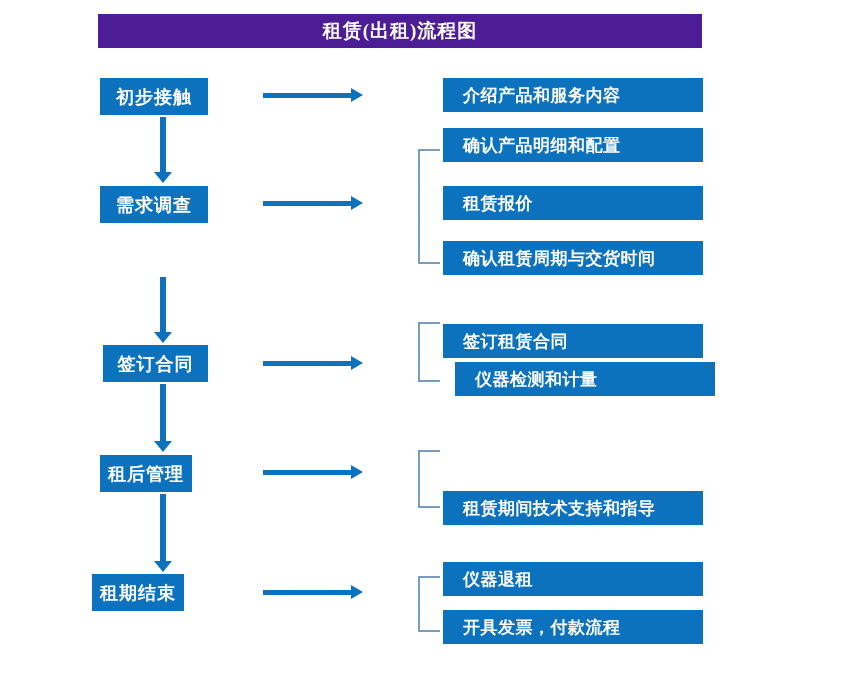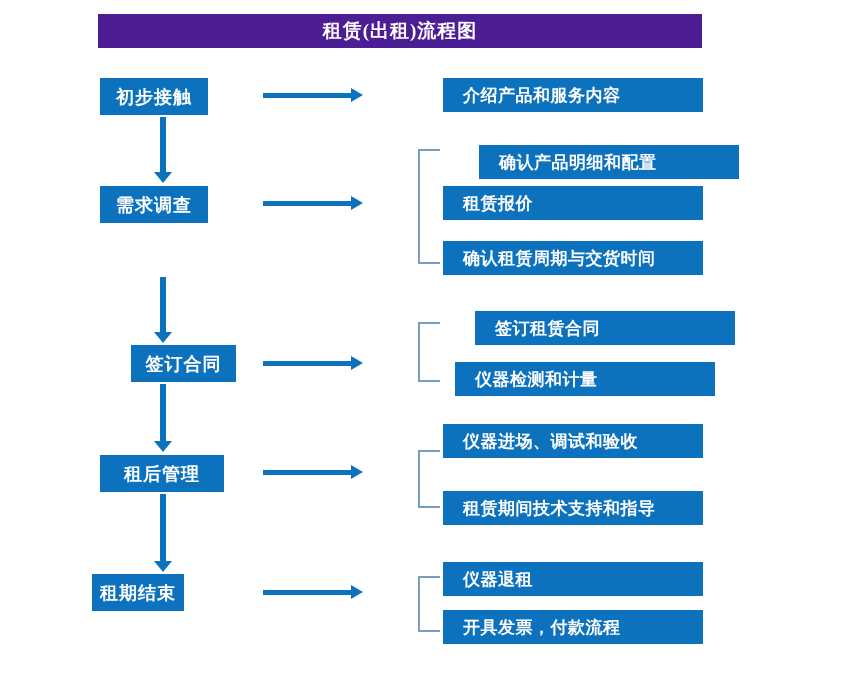--- a/index.html
+++ b/index.html
@@ -128,23 +128,23 @@
 <body>
 
 <div id="canvas">
 
   <div class="title-bar">租赁(出租)流程图</div>
 
   <div class="stage-box" style="left:100px; top:78px; width:108px;">初步接触</div>
 
   <div class="stage-box" style="left:100px; top:186px; width:108px;">需求调查</div>
 
-  <div class="stage-box" style="left:103px; top:345px; width:105px;margin-left:28px;">签订合同</div>
-
-  <div class="stage-box" style="left:100px; top:455px; width:124px;">租后管理</div>
+  <div class="stage-box" style="left:103px; top:345px; width:105px;">签订合同</div>
+
+  <div class="stage-box" style="left:100px; top:455px; width:92px;">租后管理</div>
 
   <div class="stage-box" style="left:92px; top:574px; width:92px;">租期结束</div>
 
   <div class="v-arrow" style="left:154px; top:117px; height:66px;">
     <div class="shaft" style="height:55px;"></div>
     <div class="head" style="top:55px;"></div>
   </div>
 
   <div class="v-arrow" style="left:154px; top:277px; height:66px;">
     <div class="shaft" style="height:55px;"></div>
@@ -183,35 +183,34 @@
 
   <div class="h-arrow" style="left:263px; top:585px; width:100px;">
     <div class="shaft" style="width:89px;"></div>
     <div class="head" style="left:88px;"></div>
   </div>
 
   <div class="detail-box" style="top:78px;">介绍产品和服务内容</div>
 
   <div class="bracket" style="left:418px; top:149px; height:115px;"></div>
 
-  <div class="detail-box" style="top:145px;margin-left:36px;">确认产品明细和配置</div>
+  <div class="detail-box" style="top:128px;">确认产品明细和配置</div>
 
   <div class="detail-box" style="top:186px;">租赁报价</div>
 
   <div class="detail-box" style="top:241px;">确认租赁周期与交货时间</div>
 
   <div class="bracket" style="left:418px; top:322px; height:60px;"></div>
 
-  <div class="detail-box" style="top:311px;margin-left:32px;">签订租赁合同</div>
+  <div class="detail-box" style="top:324px;">签订租赁合同</div>
 
   <div class="detail-box" style="top:362px;margin-left:12px;">仪器检测和计量</div>
 
   <div class="bracket" style="left:418px; top:450px; height:58px;"></div>
 
-  <div class="detail-box" style="top:424px;">仪器进场、调试和验收</div>
 
   <div class="detail-box" style="top:491px;">租赁期间技术支持和指导</div>
 
   <div class="bracket" style="left:418px; top:576px; height:56px;"></div>
 
   <div class="detail-box" style="top:562px;">仪器退租</div>
 
   <div class="detail-box" style="top:610px;">开具发票，付款流程</div>
 
 </div>

